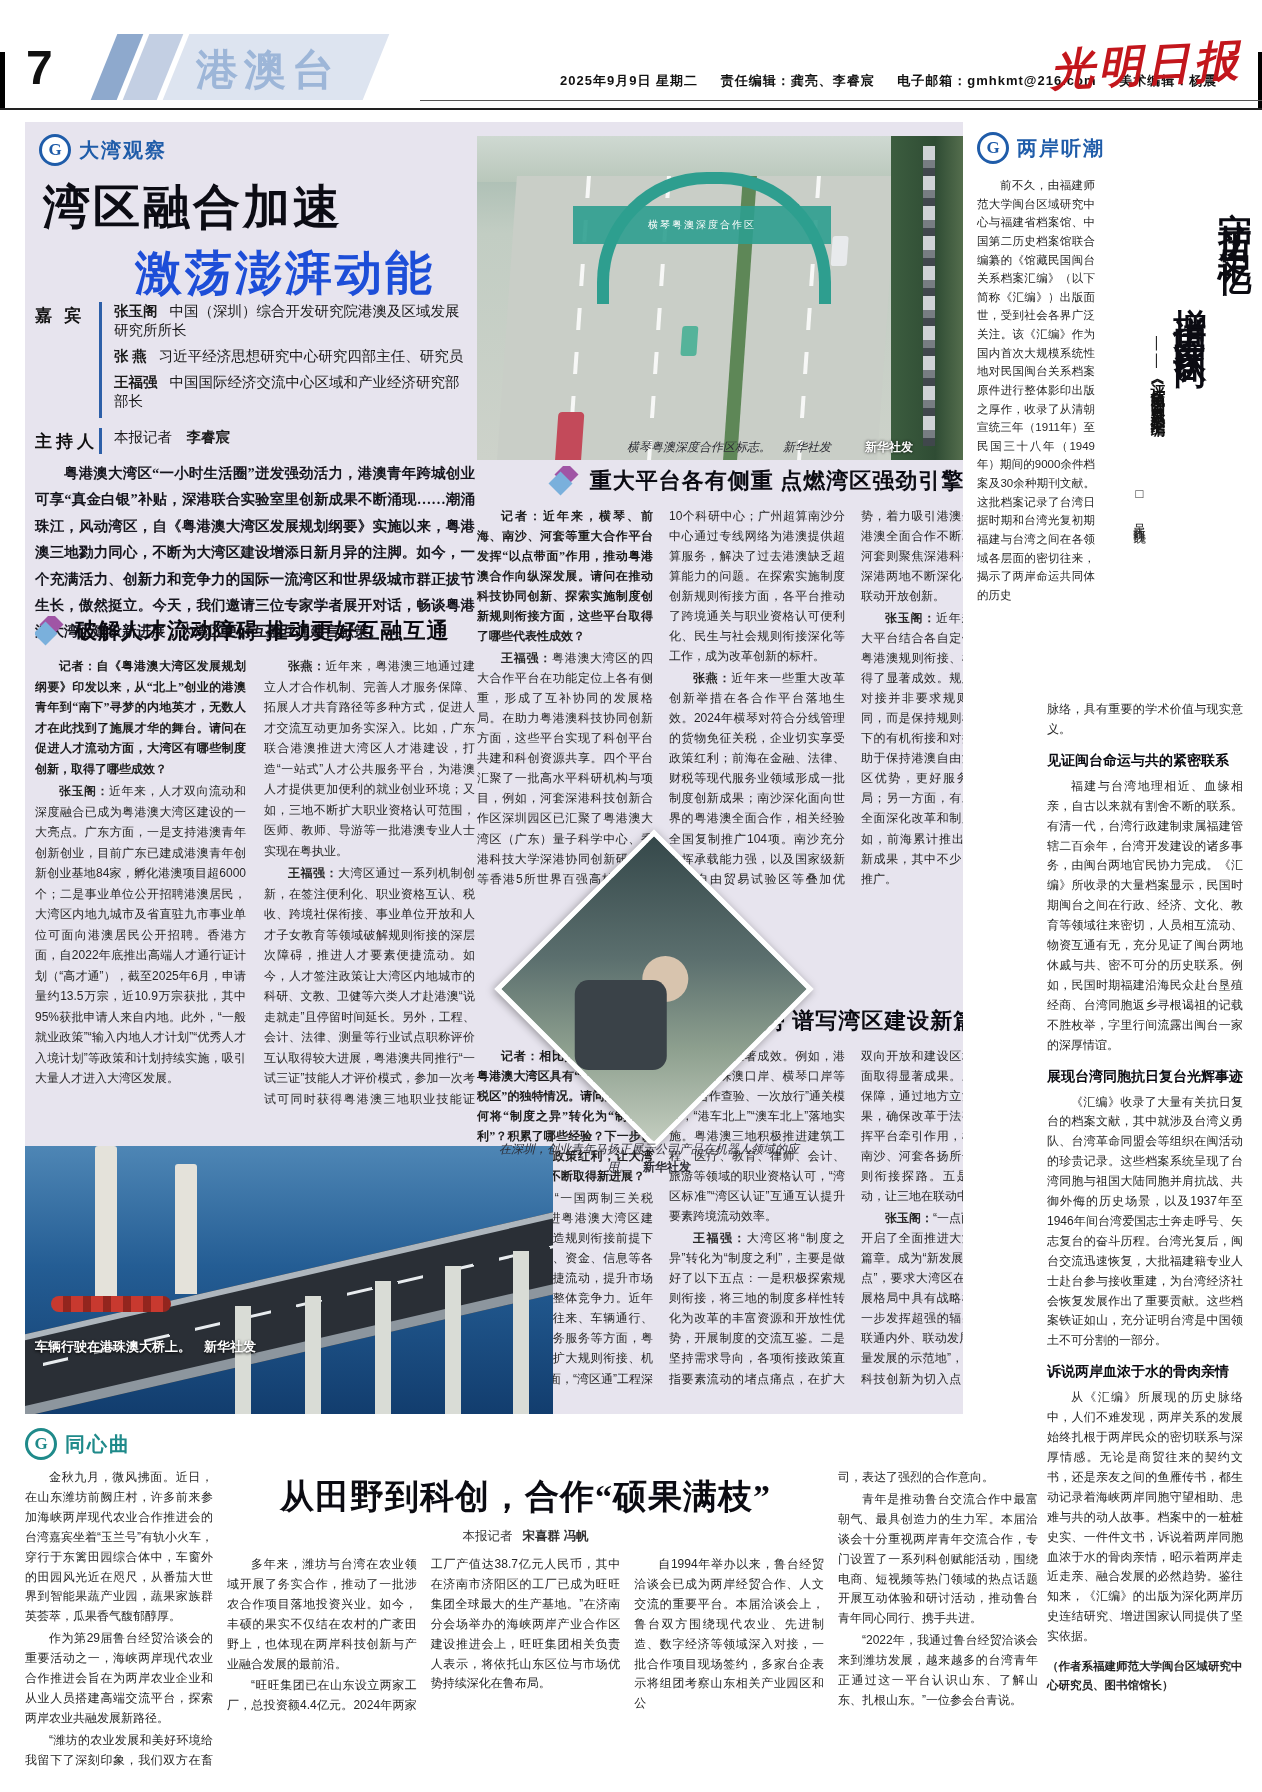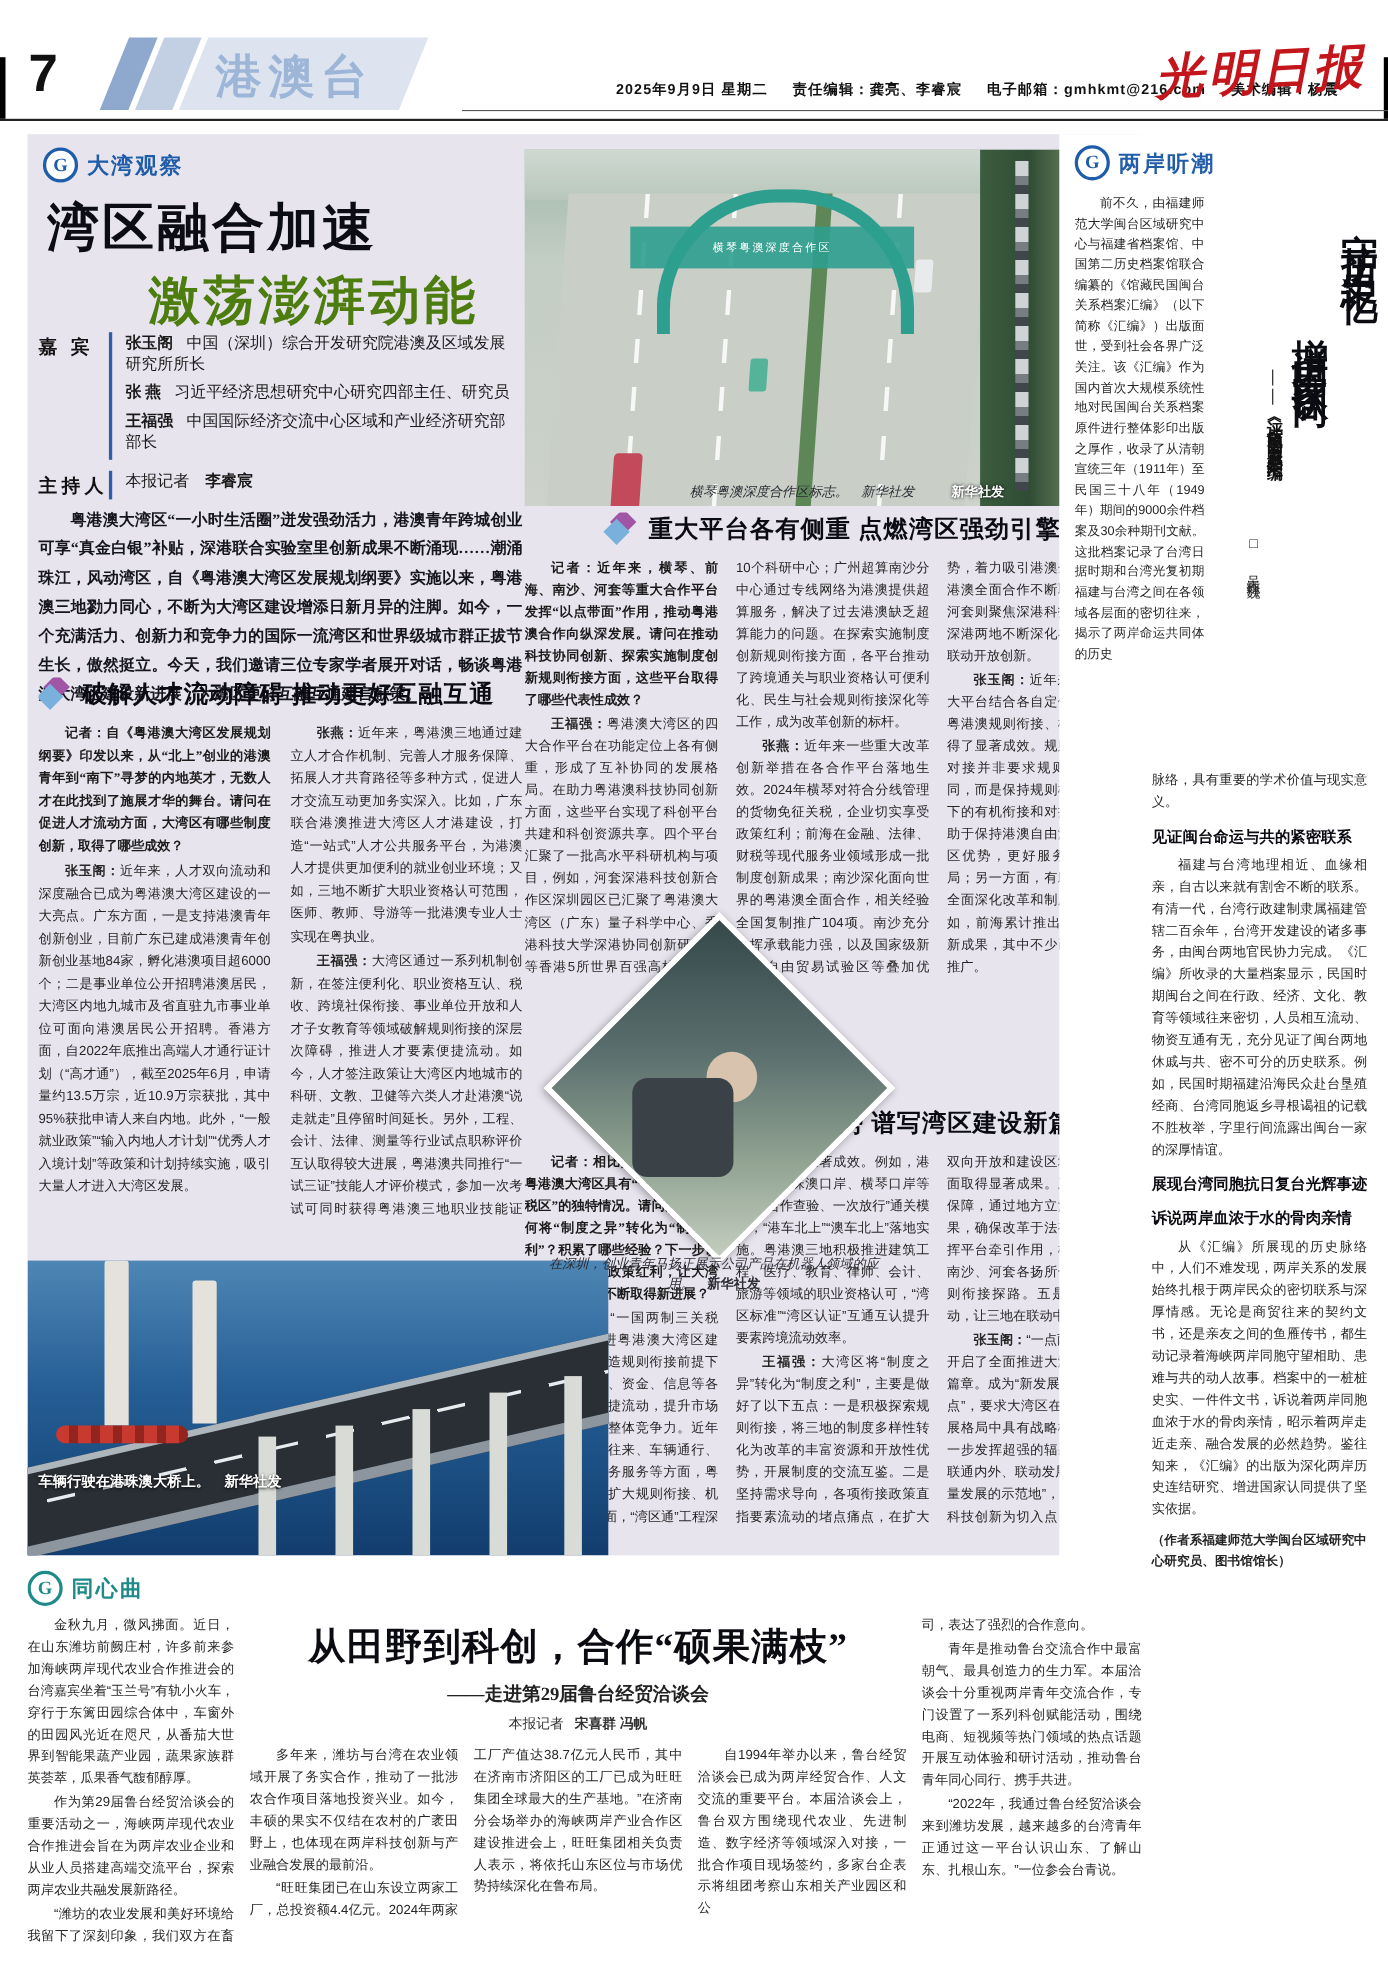--- a/index.html
+++ b/index.html
@@ -32,21 +32,21 @@
   .ni{text-indent:0;}
   .diamond{position:relative;display:inline-block;width:30px;height:30px;flex:0 0 30px;}
   .diamond i{position:absolute;width:17px;height:17px;transform:rotate(45deg);display:block;}
   .diamond .d1{left:8px;top:0;background:#a055a5;}
   .diamond .d2{left:2px;top:9px;background:#7ab0dc;}
   
   .main{position:absolute;left:25px;top:122px;width:1013px;height:1292px;background:#e7e4ee;overflow:hidden;}
   .gw{position:absolute;left:14px;top:12px;}
   .hl1{position:absolute;left:18px;top:54px;font-size:47px;font-weight:900;color:#0c0c14;
        font-family:"Liberation Serif",serif;letter-spacing:3px;}
-  .hl2{position:absolute;left:110px;top:120px;font-size:47px;font-weight:900;color:#4d7c0f;
+  .hl2{position:absolute;left:110px;top:120px;font-size:47px;font-weight:900;color:#1d4ed8;
        font-family:"Liberation Serif",serif;letter-spacing:3px;}
   .guests{position:absolute;left:10px;top:180px;width:438px;font-family:"Liberation Serif",serif;}
   .grow{display:flex;margin-bottom:10px;}
   .glab{width:64px;font-size:17px;font-weight:700;color:#111;letter-spacing:4px;flex:0 0 64px;padding-top:2px;}
   .gbar{width:3px;background:#2c5fa8;margin:0 12px 0 0;flex:0 0 3px;}
   .glist div{font-size:14.5px;margin-bottom:7px;color:#1a1a1a;}
   .gname{font-weight:700;margin-right:12px;}
   .intro{position:absolute;left:10px;top:338px;width:440px;font-size:14.5px;line-height:1.82;
          font-weight:700;font-family:"Liberation Serif",serif;color:#15151d;text-align:justify;text-indent:2em;}
   .secblk{position:absolute;overflow:hidden;}
@@ -284,20 +284,23 @@
         <div class="vauth">□ 吴巍巍</div>
       </div>
     </div>
     <div class="sb-low">
       <p class="cont">脉络，具有重要的学术价值与现实意义。</p>
       <div class="sb-sub">见证闽台命运与共的紧密联系</div>
       <div>
           <p class="para"><span>福建与台湾地理相近、血缘相亲，自古以来就有割舍不断的联系。有清一代，台湾行政建制隶属福建管辖二百余年，台湾开发建设的诸多事务，由闽台两地官民协力完成。《汇编》所收录的大量档案显示，民国时期闽台之间在行政、经济、文化、教育等领域往来密切，人员相互流动、物资互通有无，充分见证了闽台两地休戚与共、密不可分的历史联系。例如，民国时期福建沿海民众赴台垦殖经商、台湾同胞返乡寻根谒祖的记载不胜枚举，字里行间流露出闽台一家的深厚情谊。</span></p>
         </div>
       <div class="sb-sub">展现台湾同胞抗日复台光辉事迹</div>
+      <div>
+          <p class="para"><span>《汇编》收录了大量有关抗日复台的档案文献，其中就涉及台湾义勇队、台湾革命同盟会等组织在闽活动的珍贵记录。这些档案系统呈现了台湾同胞与祖国大陆同胞并肩抗战、共御外侮的历史场景，以及1937年至1946年间台湾爱国志士奔走呼号、矢志复台的奋斗历程。台湾光复后，闽台交流迅速恢复，大批福建籍专业人士赴台参与接收重建，为台湾经济社会恢复发展作出了重要贡献。这些档案铁证如山，充分证明台湾是中国领土不可分割的一部分。</span></p>
+        </div>
       <div class="sb-sub">诉说两岸血浓于水的骨肉亲情</div>
       <div>
           <p class="para"><span>从《汇编》所展现的历史脉络中，人们不难发现，两岸关系的发展始终扎根于两岸民众的密切联系与深厚情感。无论是商贸往来的契约文书，还是亲友之间的鱼雁传书，都生动记录着海峡两岸同胞守望相助、患难与共的动人故事。档案中的一桩桩史实、一件件文书，诉说着两岸同胞血浓于水的骨肉亲情，昭示着两岸走近走亲、融合发展的必然趋势。鉴往知来，《汇编》的出版为深化两岸历史连结研究、增进国家认同提供了坚实依据。</span></p>
         </div>
       <p class="sb-foot">（作者系福建师范大学闽台区域研究中心研究员、图书馆馆长）</p>
     </div>
   </aside>
 
   <div class="bottom">
     <div class="bt-label collabel">
@@ -305,21 +308,20 @@
       <span class="lt">同心曲</span>
     </div>
     <div class="bt-body">
       <div class="bcol bc1">
           <p class="para"><span>金秋九月，微风拂面。近日，在山东潍坊前阙庄村，许多前来参加海峡两岸现代农业合作推进会的台湾嘉宾坐着“玉兰号”有轨小火车，穿行于东篱田园综合体中，车窗外的田园风光近在咫尺，从番茄大世界到智能果蔬产业园，蔬果家族群英荟萃，瓜果香气馥郁醇厚。</span></p>
           <p class="para"><span>作为第29届鲁台经贸洽谈会的重要活动之一，海峡两岸现代农业合作推进会旨在为两岸农业企业和从业人员搭建高端交流平台，探索两岸农业共融发展新路径。</span></p>
           <p class="para"><span>“潍坊的农业发展和美好环境给我留下了深刻印象，我们双方在畜牧业等领域有着广阔的合作空间，期待</span></p>
         </div>
       <div class="bcent">
         <div class="bt-hl">从田野到科创，合作“硕果满枝”</div>
-        <div class="bt-sub">——走进第29届鲁台经贸洽谈会</div>
         <div class="bt-by"><span>本报记者</span><b>宋喜群  冯帆</b></div>
         <div class="flow">
             <p class="para"><span>多年来，潍坊与台湾在农业领域开展了务实合作，推动了一批涉农合作项目落地投资兴业。如今，丰硕的果实不仅结在农村的广袤田野上，也体现在两岸科技创新与产业融合发展的最前沿。</span></p>
             <p class="para"><span>“旺旺集团已在山东设立两家工厂，总投资额4.4亿元。2024年两家工厂产值达38.7亿元人民币，其中在济南市济阳区的工厂已成为旺旺集团全球最大的生产基地。”在济南分会场举办的海峡两岸产业合作区建设推进会上，旺旺集团相关负责人表示，将依托山东区位与市场优势持续深化在鲁布局。</span></p>
             <p class="para"><span>自1994年举办以来，鲁台经贸洽谈会已成为两岸经贸合作、人文交流的重要平台。本届洽谈会上，鲁台双方围绕现代农业、先进制造、数字经济等领域深入对接，一批合作项目现场签约，多家台企表示将组团考察山东相关产业园区和公</span></p>
           </div>
       </div>
       <div class="bcol bc5">
           <p class="para ni"><span>司，表达了强烈的合作意向。</span></p>
           <p class="para"><span>青年是推动鲁台交流合作中最富朝气、最具创造力的生力军。本届洽谈会十分重视两岸青年交流合作，专门设置了一系列科创赋能活动，围绕电商、短视频等热门领域的热点话题开展互动体验和研讨活动，推动鲁台青年同心同行、携手共进。</span></p>

